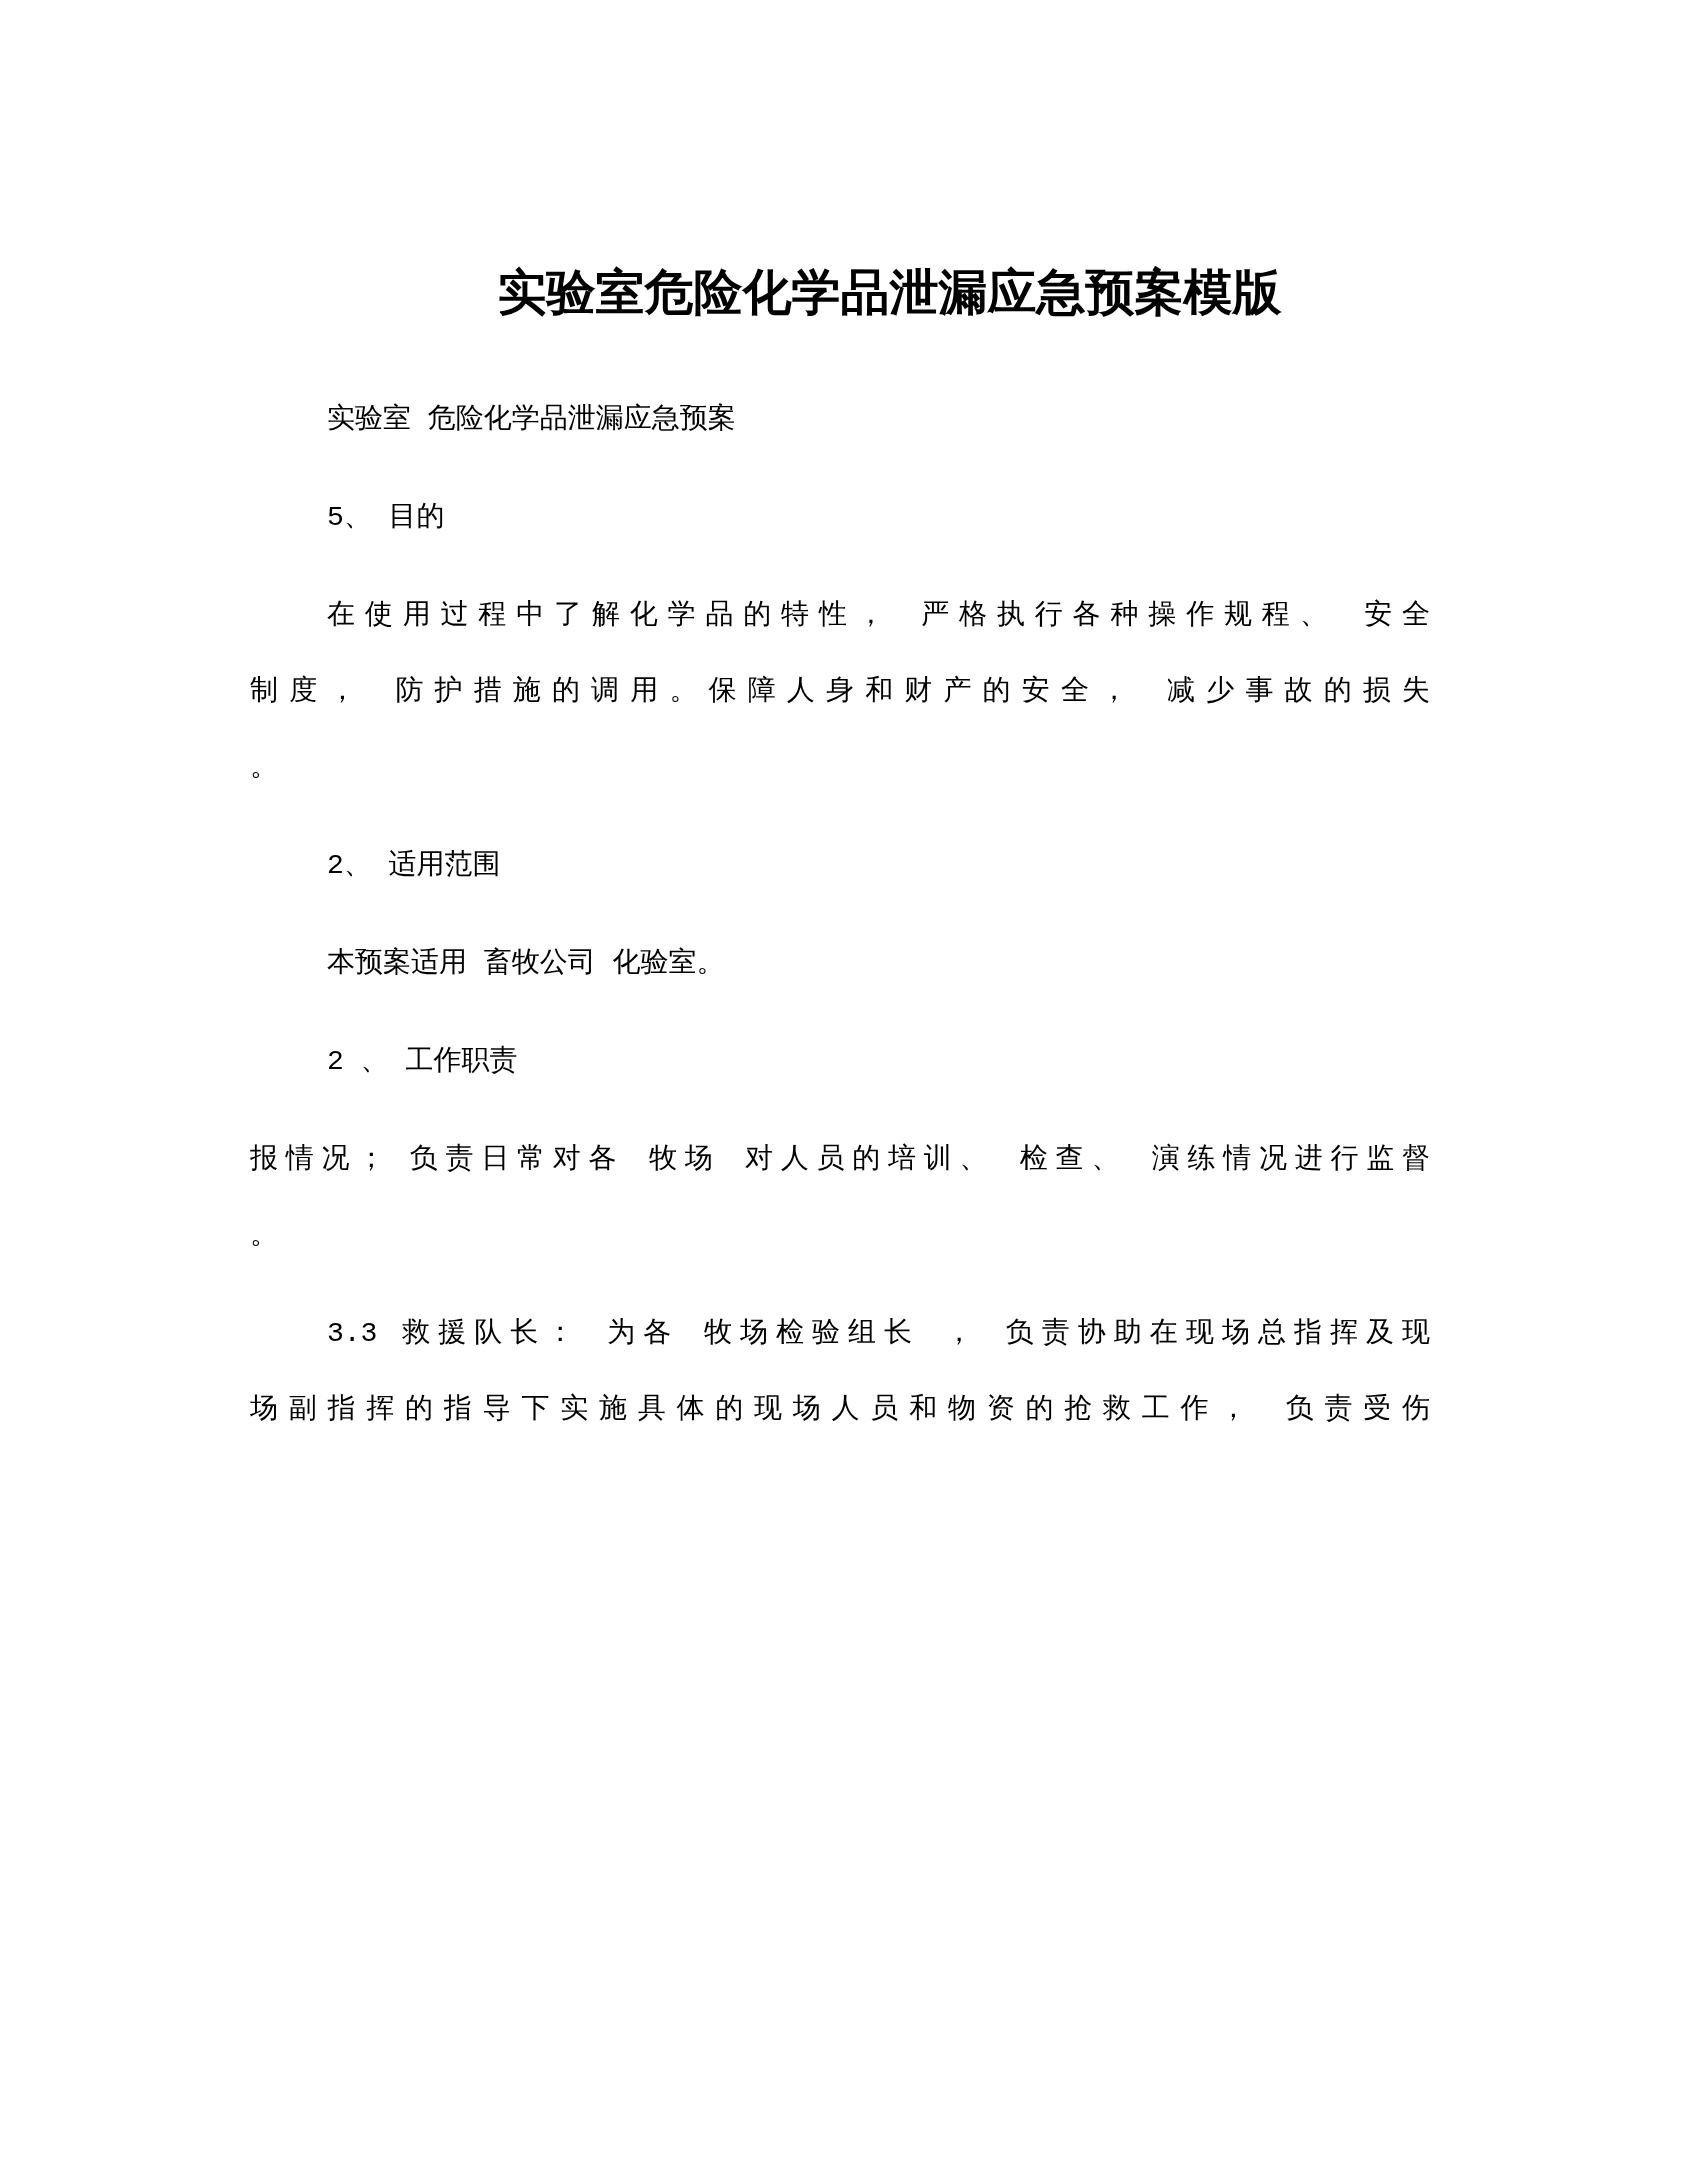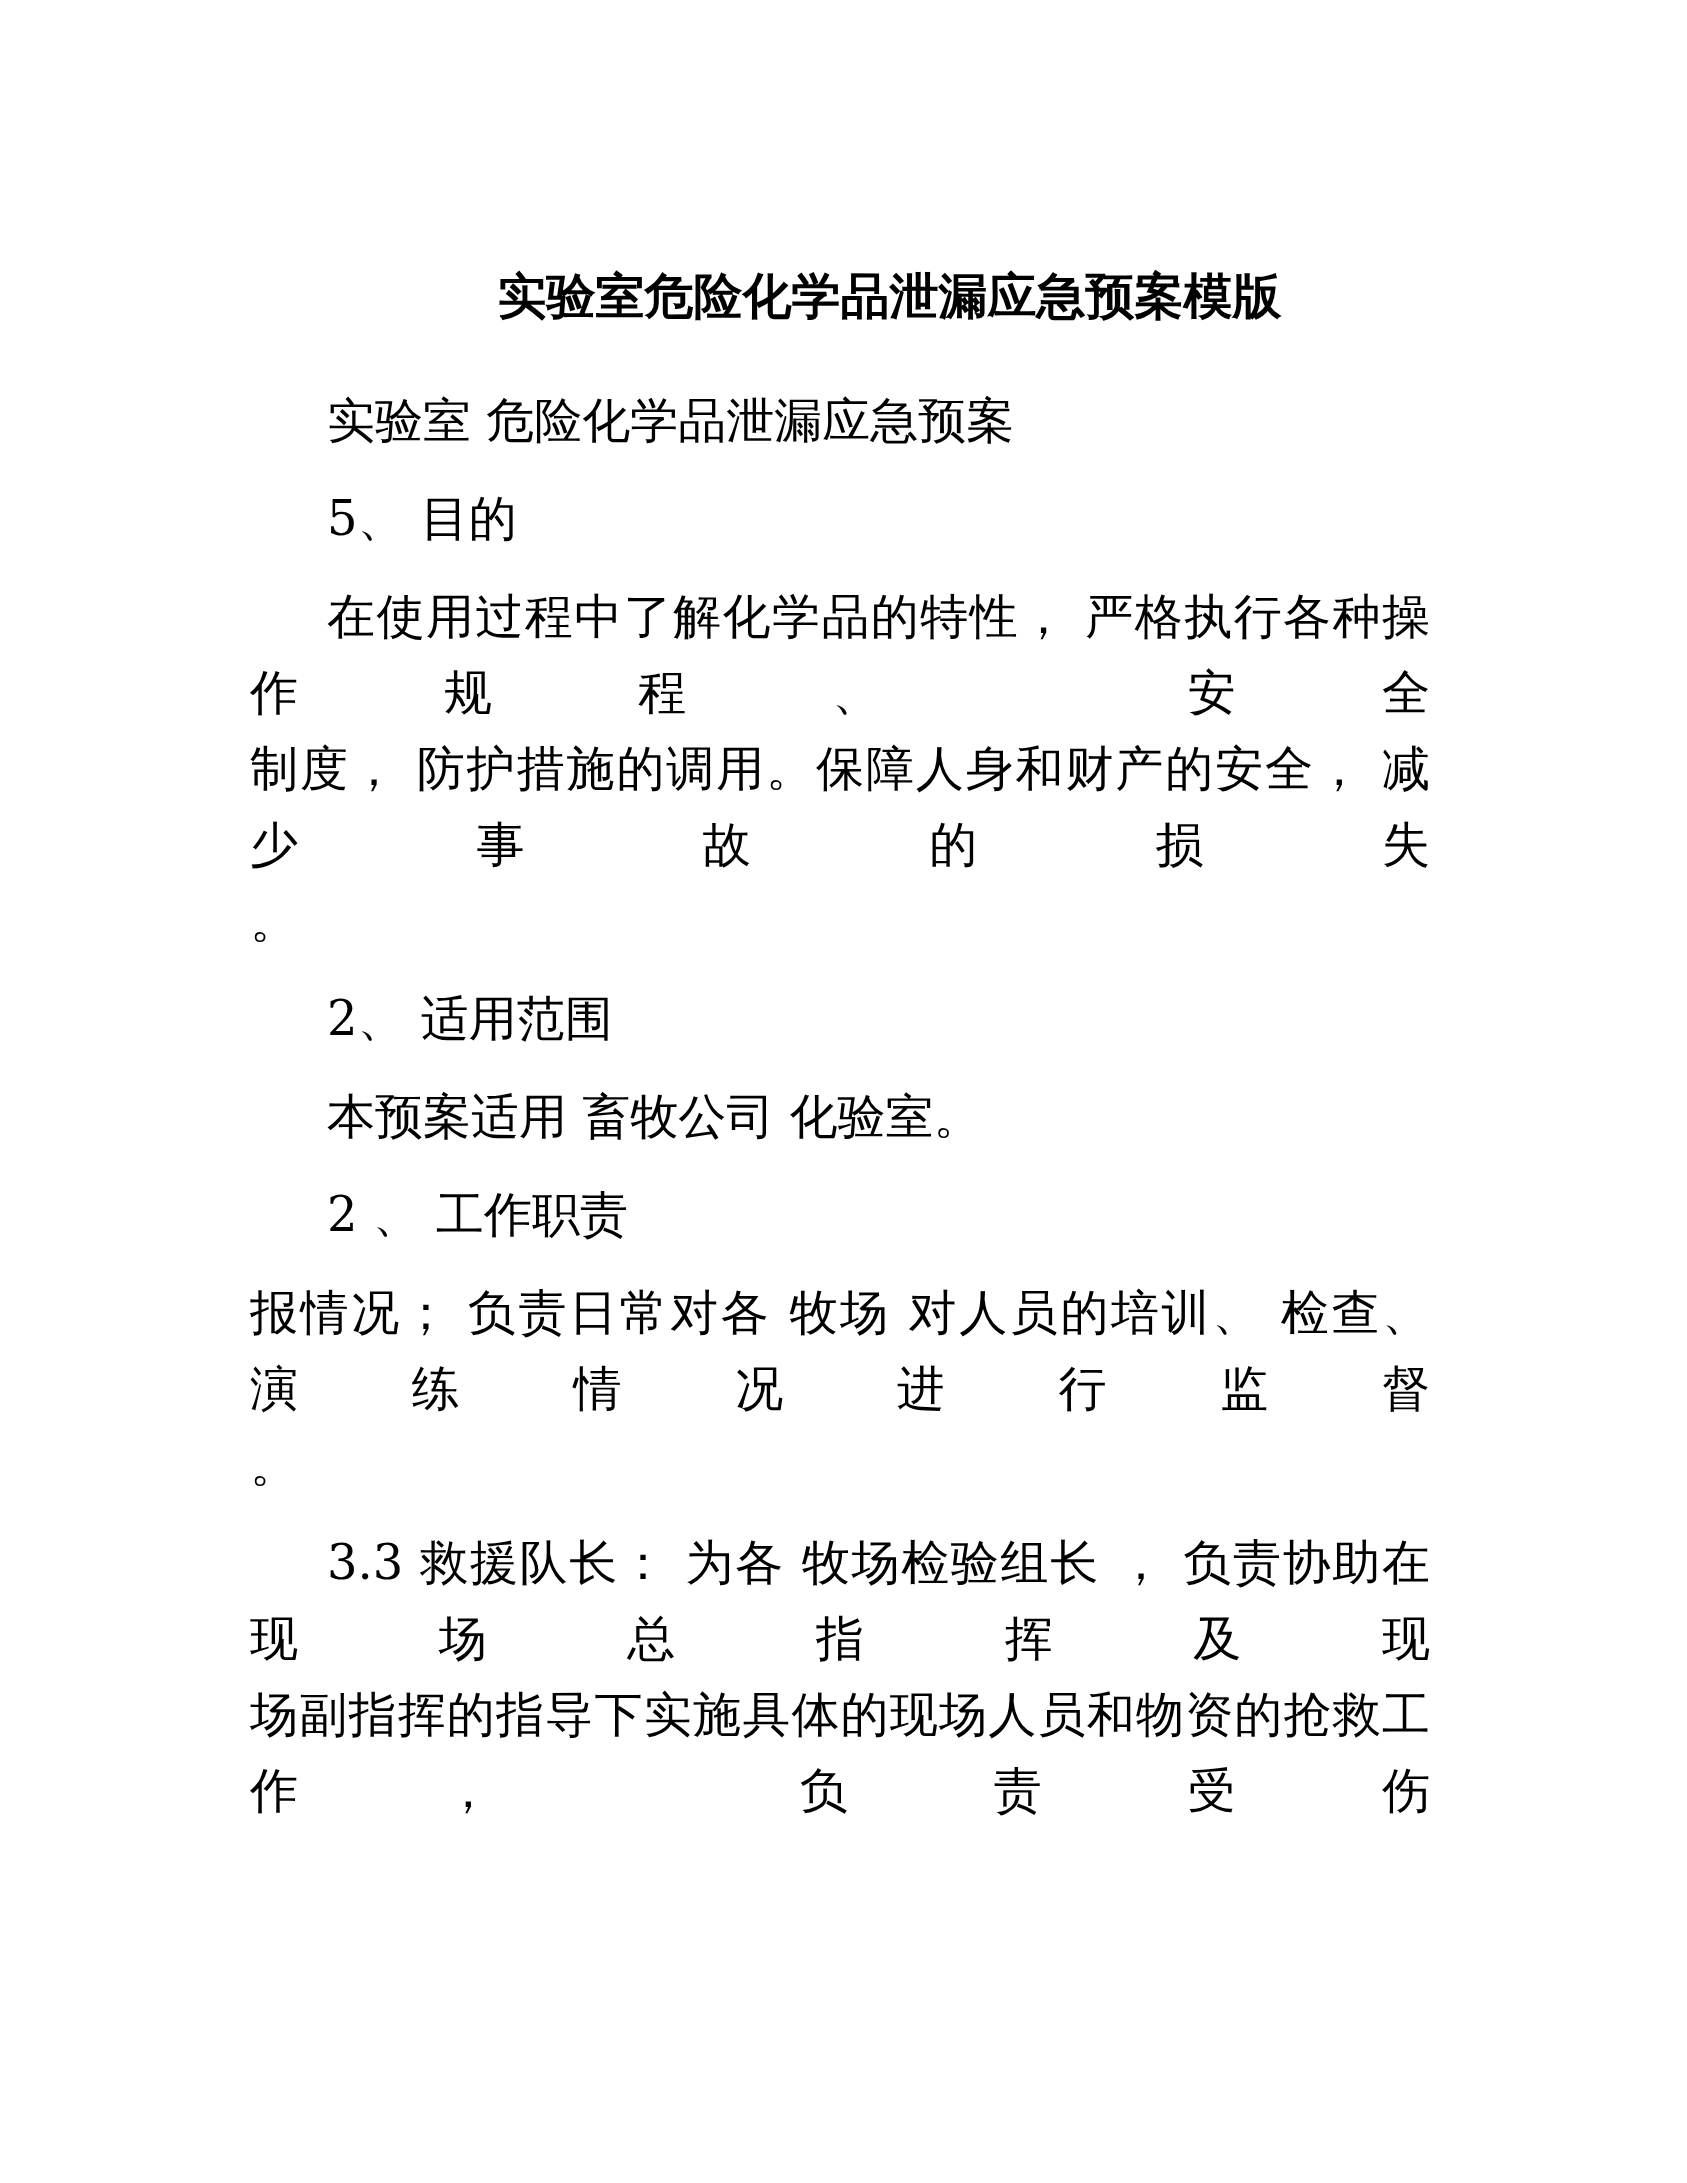--- a/index.html
+++ b/index.html
@@ -1,15 +1,15 @@
 <!DOCTYPE html>
 <html style="font-size:10.6px"><head>
 <meta charset="utf-8">
 <style>
-  * { margin: 0; padding: 0; box-sizing: border-box; }
+  * { margin: 0; padding: 0; box-sizing: border-box; font-family: Liberation Mono, monospace; }
   html, body {
     width: 1687px;
     height: 2183px;
     background: #ffffff;
   }
   body {
     font-family: "DejaVu Serif", "Liberation Serif", serif;
     color: #000000;
     overflow: hidden;
   }
@@ -21,21 +21,21 @@
   .title {
     font-size: 49px;
     line-height: 76px;
     font-weight: bold;
     text-align: center;
     margin-left: 99px;
     white-space: nowrap;
   }
   .para {
     margin-top: 22px;
-    font-size: 48px;
+    font-size: 28px;
     line-height: 76px;
   }
   #paragraphs .para:first-child {
     margin-top: 48px;
   }
   .line {
     display: block;
     min-height: 76px;
     text-align: left;
   }

